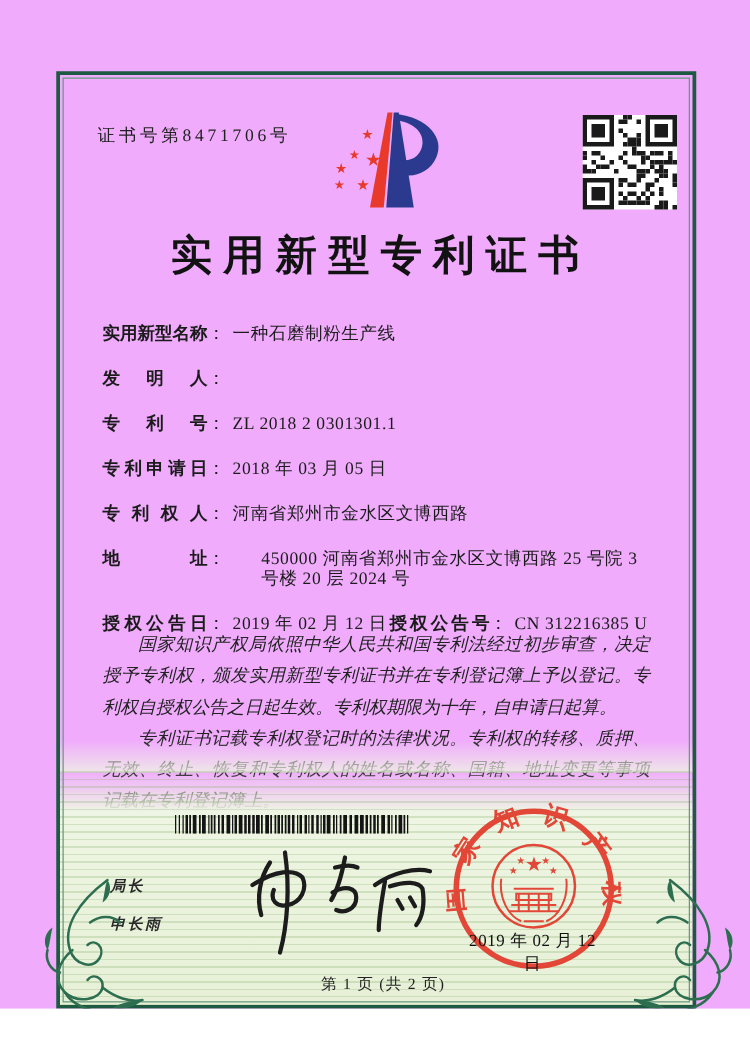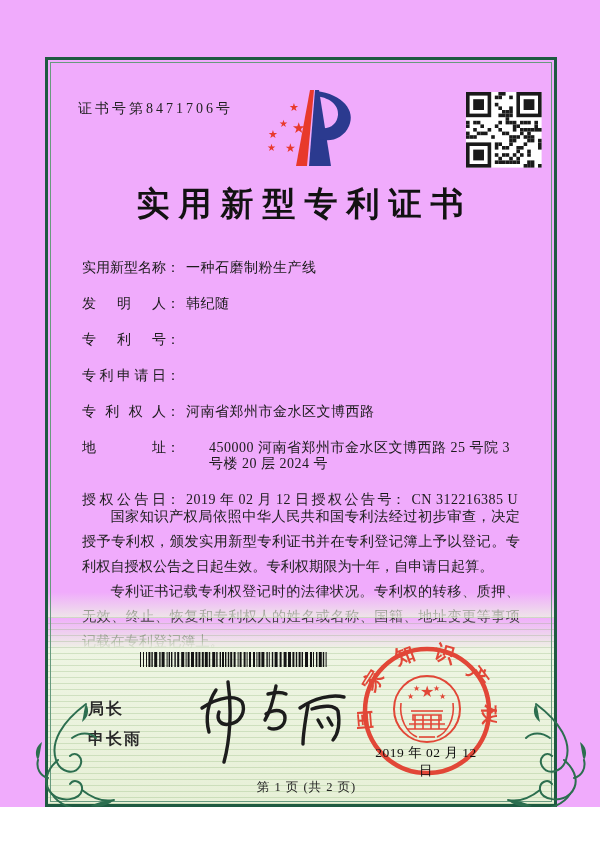--- a/index.html
+++ b/index.html
@@ -22,48 +22,48 @@
     position:absolute;left:78px;top:100px;font-size:14px;letter-spacing:3px;color:#222;
   }
   .logo{position:absolute;left:256px;top:84px;}
   .qr{position:absolute;left:466px;top:92px;}
   .title{
     position:absolute;left:0;right:0;top:182px;text-align:center;
     font-size:33px;font-weight:700;letter-spacing:9px;color:#121212;text-indent:9px;
   }
   .fields{position:absolute;left:82px;top:260px;width:440px;font-size:14px;}
   .frow{display:flex;margin-bottom:20px;line-height:16px;}
-  .flabel{display:inline-block;width:84px;flex:none;text-align:justify;text-align-last:justify;color:#1b1b1b;}
+  .flabel{display:inline-block;width:84px;flex:none;text-align:justify;text-align-last:justify;color:#1b1b1b;font-weight:bold;}
   .fcolon{flex:none;}
   .fvalue{margin-left:6px;flex:1;letter-spacing:0.5px;}
   .addrvalue{max-width:360px;margin-left:29px;}
   .grantrow .g2{margin-left:2px;display:flex;}
   .grantrow .g2 .flabel{width:80px;}
   .paras{
     position:absolute;left:82px;top:504px;width:438px;
     font-size:14.2px;line-height:25px;text-align:justify;
-    color:#222;
+    font-style:italic;color:#222;
   }
   .paras p{margin:0;text-indent:2em;}
   
   .greenzone{
     position:absolute;left:0;right:0;bottom:0;height:188px;
     background:
       repeating-linear-gradient(0deg, rgba(120,168,96,0.25) 0 1px, rgba(0,0,0,0) 1px 6px),
       linear-gradient(180deg, rgba(238,245,227,0) 0%, #eef5e3 18%, #e7f0d7 100%);
   }
   .greenfade{
     position:absolute;left:0;right:0;bottom:186px;height:26px;
     background:linear-gradient(180deg, rgba(238,245,227,0), rgba(238,245,227,0.8));
   }
   .barcode{position:absolute;left:140px;top:652px;}
   .officer{
     position:absolute;left:88px;top:694px;
     font-family:"Liberation Sans","DejaVu Sans",sans-serif;
-    font-weight:700;font-size:16px;color:#2a2a2a;line-height:30px;letter-spacing:2px;
+    font-weight:700;font-size:12px;color:#2a2a2a;line-height:30px;letter-spacing:2px;font-style:italic;
   }
   .signature{position:absolute;left:172px;top:668px;}
   .seal{position:absolute;left:357px;top:641px;}
   .sealdate{
     position:absolute;left:368px;top:744px;width:116px;text-align:center;
     font-size:13.5px;color:#111;letter-spacing:0.5px;z-index:5;
   }
   .pagefooter{
     position:absolute;left:0;right:0;top:779px;text-align:center;
     font-size:12.5px;color:#222;letter-spacing:1px;padding-left:13px;
@@ -215,29 +215,30 @@
 
   <div class="fields">
     <div class="frow">
       <span class="flabel">实用新型名称</span>
         <span class="fcolon">：</span>
       <span class="fvalue">一种石磨制粉生产线</span>
     </div>
     <div class="frow">
       <span class="flabel">发明人</span>
         <span class="fcolon">：</span>
-      <span class="fvalue">韩纪随</span>
     </div>
     <div class="frow">
       <span class="flabel">专利号</span>
         <span class="fcolon">：</span>
+      <span class="fvalue">ZL 2018 2 0301301.1</span>
     </div>
     <div class="frow">
       <span class="flabel">专利申请日</span>
         <span class="fcolon">：</span>
+      <span class="fvalue">2018 年 03 月 05 日</span>
     </div>
     <div class="frow">
       <span class="flabel">专利权人</span>
         <span class="fcolon">：</span>
       <span class="fvalue">河南省郑州市金水区文博西路</span>
     </div>
     <div class="frow">
       <span class="flabel">地址</span>
         <span class="fcolon">：</span>
       <span class="fvalue addrvalue">450000 河南省郑州市金水区文博西路 25 号院 3 号楼 20 层 2024 号</span>

